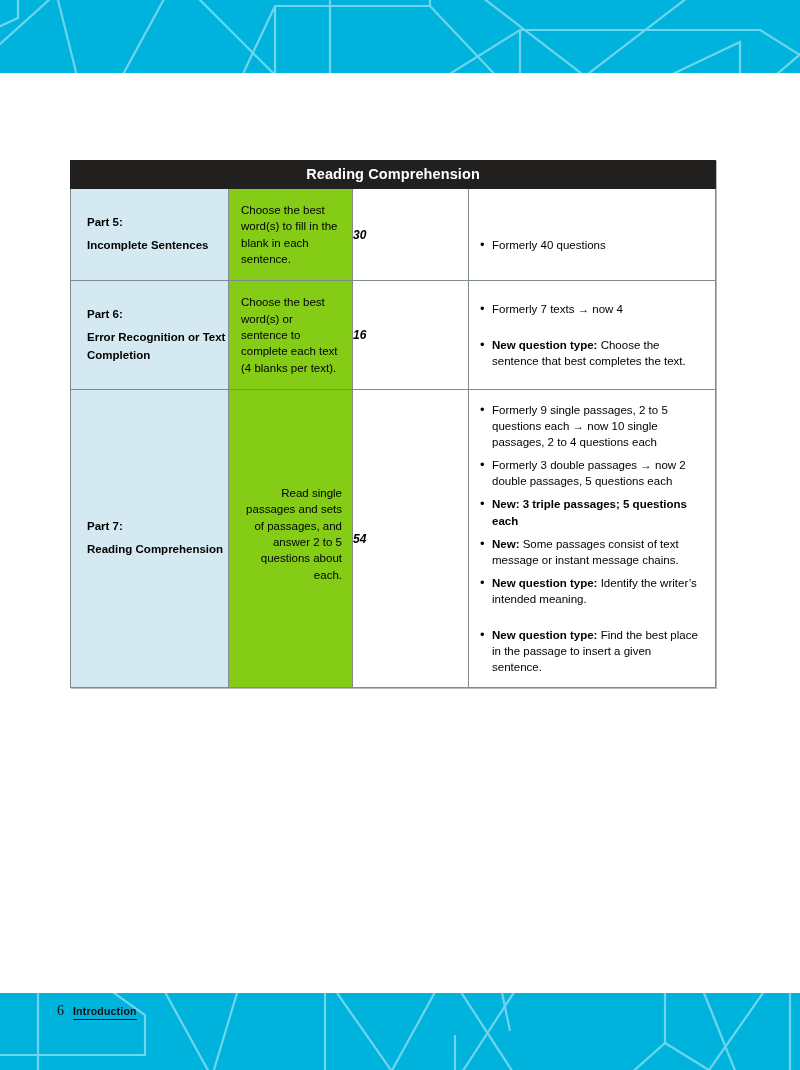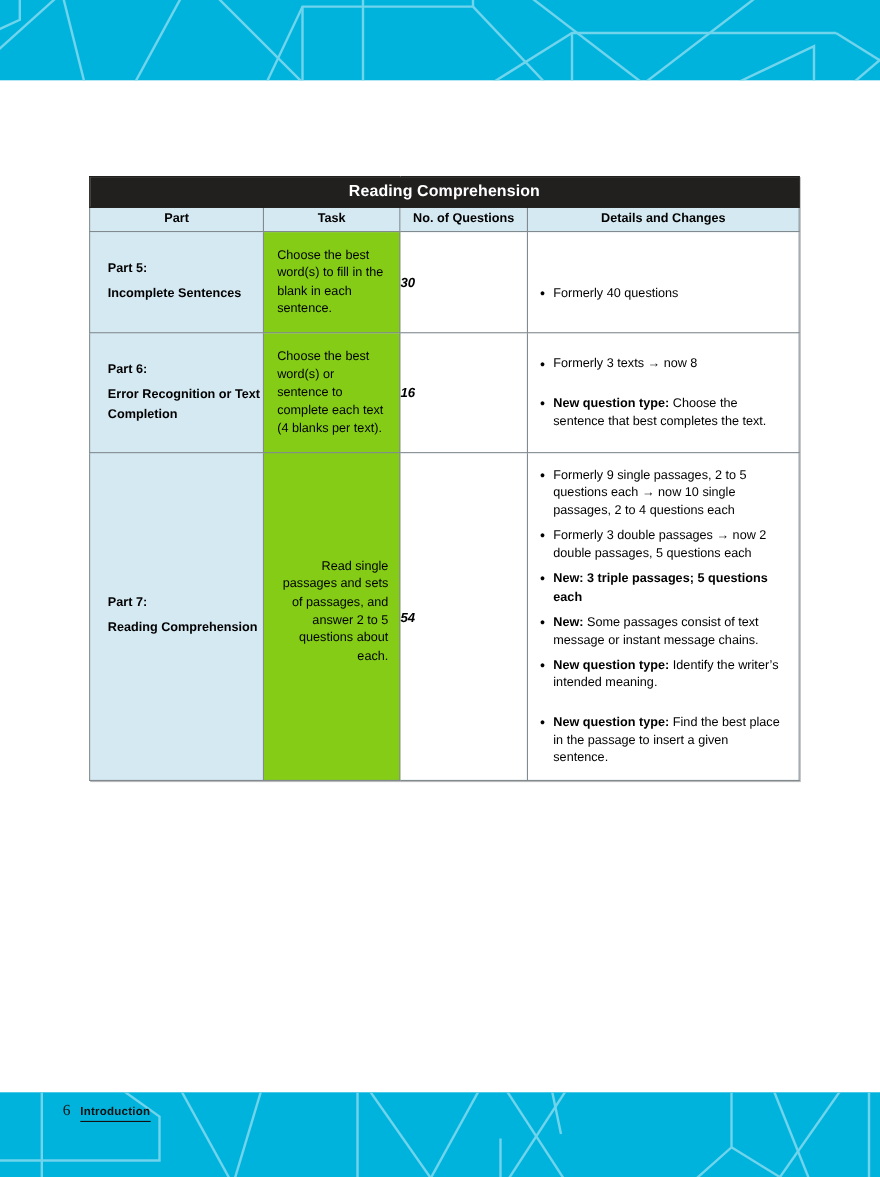--- a/index.html
+++ b/index.html
@@ -59,21 +59,21 @@
     font-weight: bold;
     color: #111;
     letter-spacing: 0.2px;
     border-bottom: 1.6px solid #111;
     padding-bottom: 2px;
   }
 
   
   .table-wrap {
     position: absolute;
-    left: 81px;
+    left: 70px;
     top: 160px;
     width: 519px;
   }
   table.spec {
     border-collapse: collapse;
     width: 645px;
     table-layout: fixed;
     box-shadow: 1px 1px 0 rgba(0,0,0,0.28);
   }
   table.spec td, table.spec th {
@@ -189,26 +189,20 @@
     <colgroup>
       <col style="width:158px">
       <col style="width:124px">
       <col style="width:116px">
       <col style="width:247px">
     </colgroup>
     <tbody>
       <tr>
         <td class="title-cell" colspan="4">Reading Comprehension</td>
       </tr>
-      <tr>
-        <th class="col-head">Part</th>
-        <th class="col-head">Task</th>
-        <th class="col-head">No. of Questions</th>
-        <th class="col-head">Details and Changes</th>
-      </tr>
 
       <tr>
         <td class="part-cell">
           <span class="part-line first">Part 5:</span>
           <span class="part-line">Incomplete Sentences</span>
         </td>
         <td class="task-cell">Choose the best word(s) to fill in the blank in each sentence.</td>
         <td class="count-cell">30</td>
         <td class="details-cell">
           <ul class="bullets">
@@ -219,21 +213,21 @@
 
       <tr>
         <td class="part-cell">
           <span class="part-line first">Part 6:</span>
           <span class="part-line">Error Recognition or Text Completion</span>
         </td>
         <td class="task-cell">Choose the best word(s) or sentence to complete each text (4 blanks per text).</td>
         <td class="count-cell">16</td>
         <td class="details-cell">
           <ul class="bullets">
-            <li><span>Formerly 3 texts → now 8</span></li>
+            <li><span>Formerly 7 texts → now 4</span></li>
             <li><span class="b">New question type:</span> <span>Choose the sentence that best completes the text.</span></li>
           </ul>
         </td>
       </tr>
 
       <tr>
         <td class="part-cell">
           <span class="part-line first">Part 7:</span>
           <span class="part-line">Reading Comprehension</span>
         </td>

